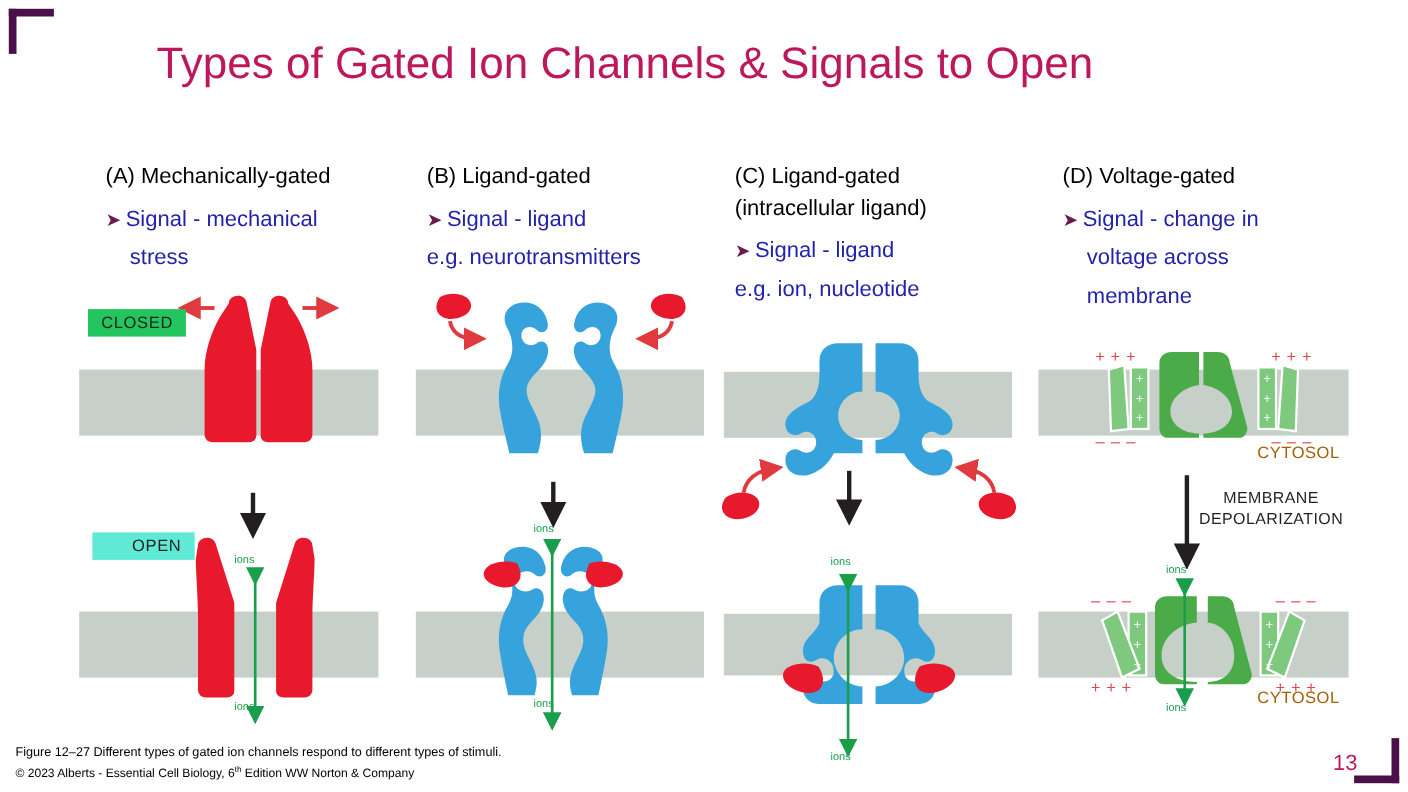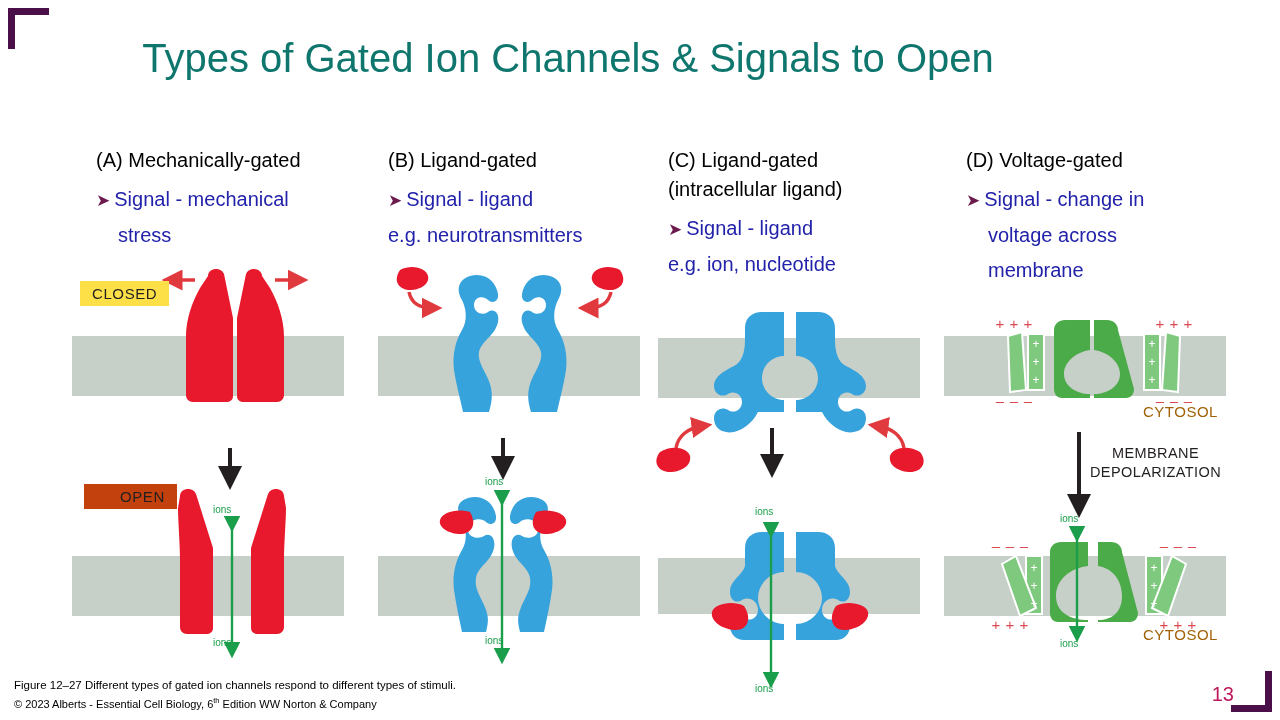--- a/index.html
+++ b/index.html
@@ -44,21 +44,21 @@
     font-family: Liberation Sans, sans-serif;
   }
 
   
   .title {
     position: absolute;
     left: 0; top: 36px;
     width: 1136px;
     text-align: center;
     font-size: 40px;
-    color: #0f766e;
+    color: #be185d;
     font-family: "Liberation Sans", sans-serif;
     letter-spacing: 0px;
   }
 
   
   .col-head {
     position: absolute;
     font-family: "Liberation Sans", sans-serif;
     margin-top: 22px;
   }
@@ -106,22 +106,22 @@
 
   
   .pill {
     position: absolute;
     font-size: 15px;
     letter-spacing: 0.6px;
     color: #231f20;
     padding: 4px 12px 4px 12px;
     font-family: "Liberation Sans", sans-serif;
   }
-  .pill-closed { background: #fde047; }
-  .pill-open   { background: #c2410c; padding-left: 36px; }
+  .pill-closed { background: #22c55e; }
+  .pill-open   { background: #5eead4; padding-left: 36px; }
 
   .lbl-ions {
     position: absolute;
     font-size: 10px;
     color: #1a9e4b;
     font-family: "Liberation Sans", sans-serif;
   }
   .lbl-cytosol {
     position: absolute;
     font-size: 15px;

